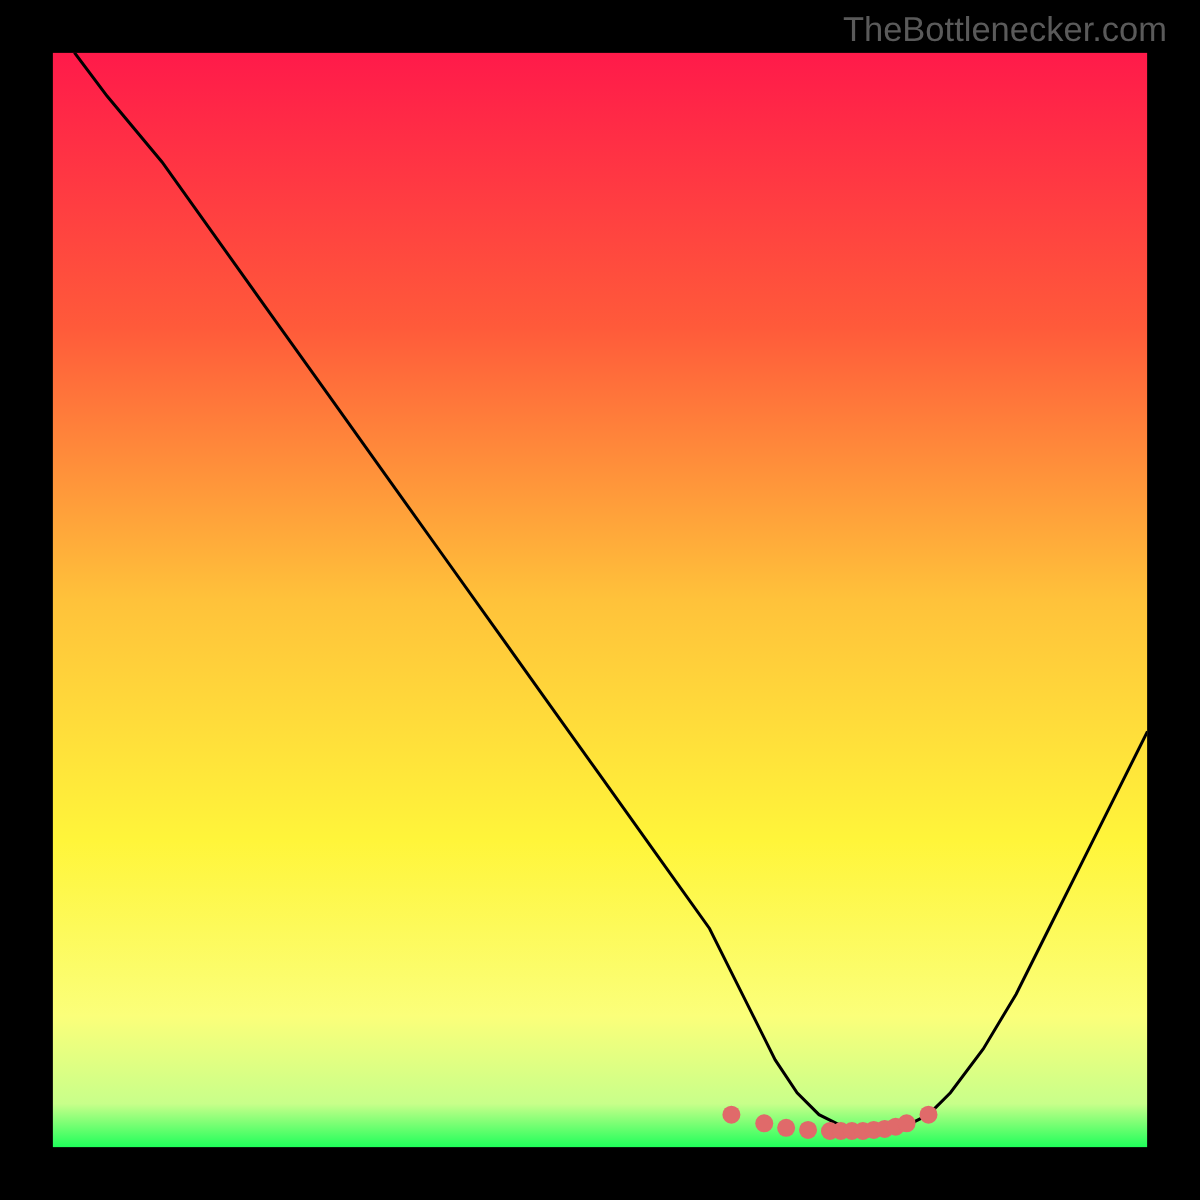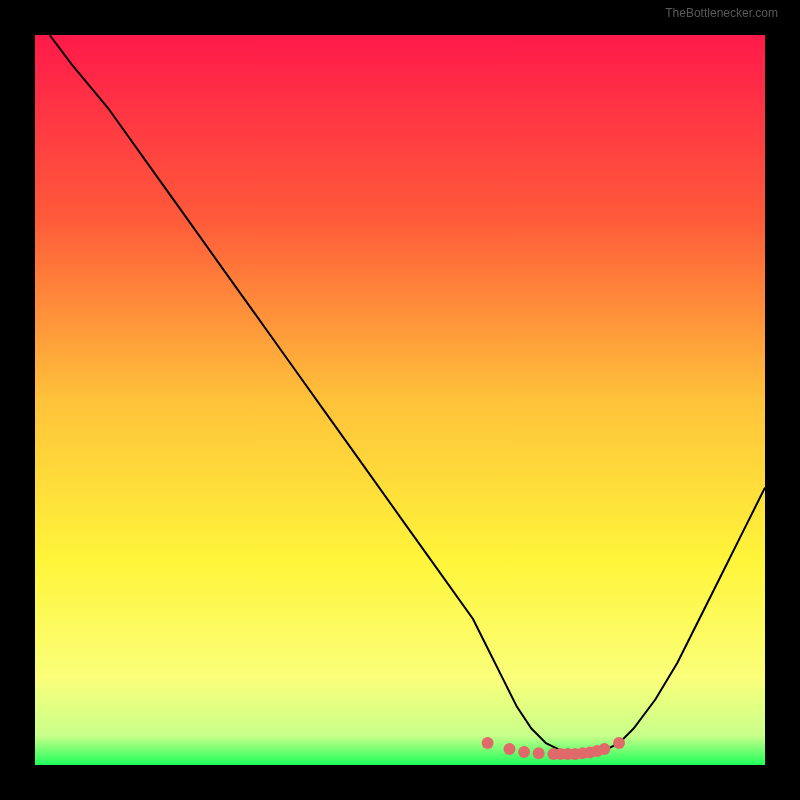--- a/index.html
+++ b/index.html
@@ -8,21 +8,21 @@
     height: 800px;
     background: #000;
     position: relative;
     font-family: Arial, sans-serif;
   }
   .watermark {
     position: absolute;
     top: 6px;
     right: 22px;
     color: #5a5a5a;
-    font-size: 12px;
+    font-size: 23px;
     font-weight: 500;
     z-index: 10;
   }
   .plot-area {
     position: absolute;
     left: 35px;
     top: 35px;
     width: 730px;
     height: 730px;
     overflow: hidden;

